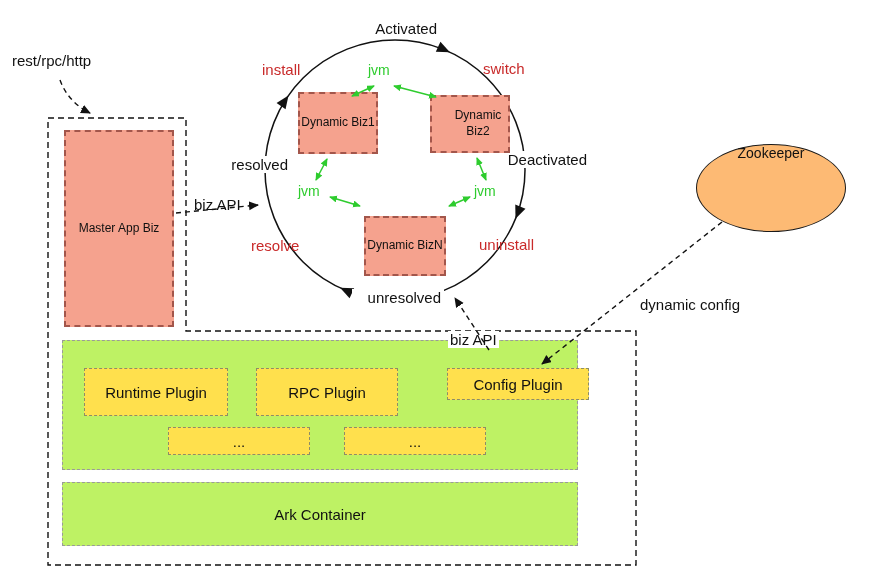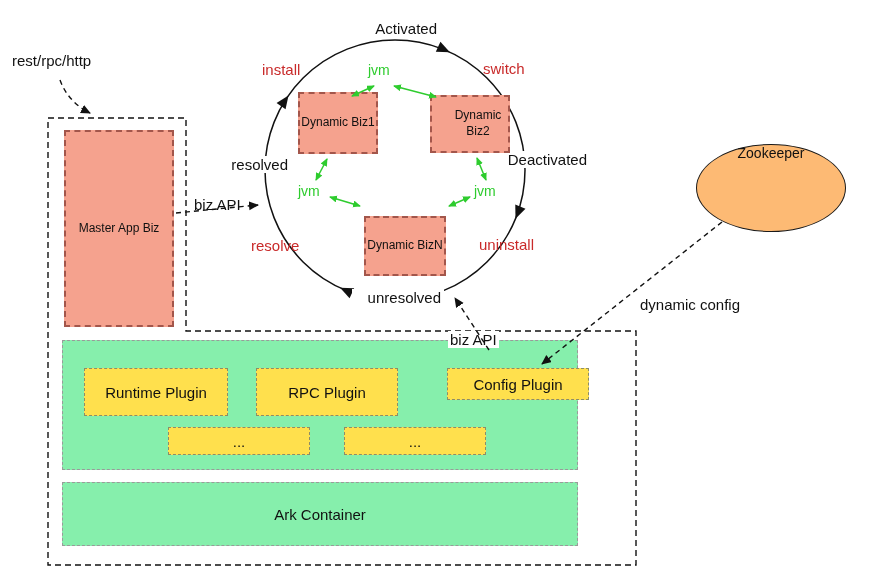--- a/index.html
+++ b/index.html
@@ -16,21 +16,21 @@
   .red { color: #c92a2a; }
   .green { color: #2ecc2e; font-size: 14px; }
 
   .bizbox {
     position: absolute; background: #f5a28e; border: 2px dashed #a3564b;
     display: flex; align-items: center; justify-content: center;
     text-align: center; font-size: 12px; line-height: 1.3; z-index: 2;
   }
   .masterbox { padding: 0 12px; }
   .bluebox {
-    position: absolute; background: #86efac; border: 1.6px dashed #9a9a9a;
+    position: absolute; background: #bef264; border: 1.6px dashed #9a9a9a;
     z-index: 1; display: flex; align-items: center; justify-content: center; font-size: 15px;
   }
   .pluginbox {
     position: absolute; background: #ffe04d; border: 1.6px dashed #8d8d68;
     display: flex; align-items: center; justify-content: center;
     font-size: 15px; z-index: 2;
   }
   .ellipse {
     position: absolute; background: #fdba74; border: 1.6px solid #1a1a1a; border-radius: 50%;
     display: flex; align-items: flex-start; justify-content: center; font-size: 14px; z-index: 2;

